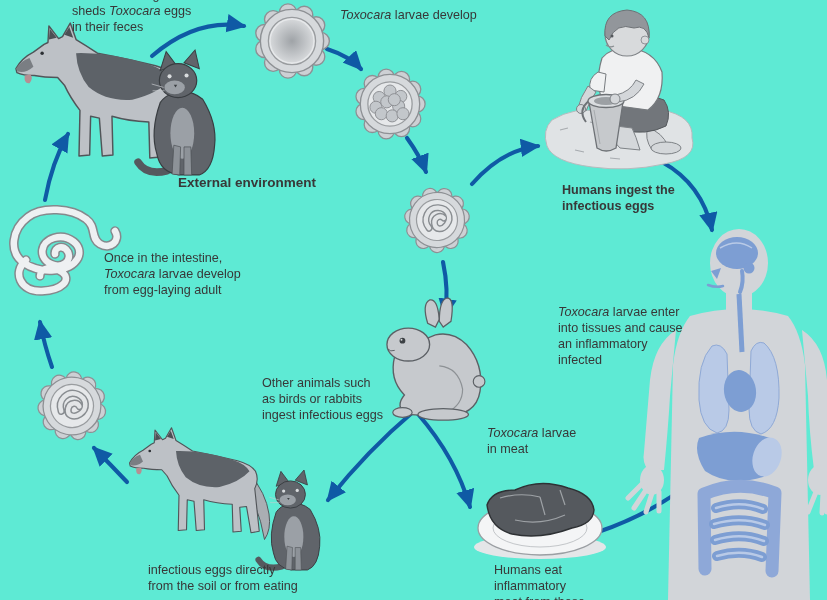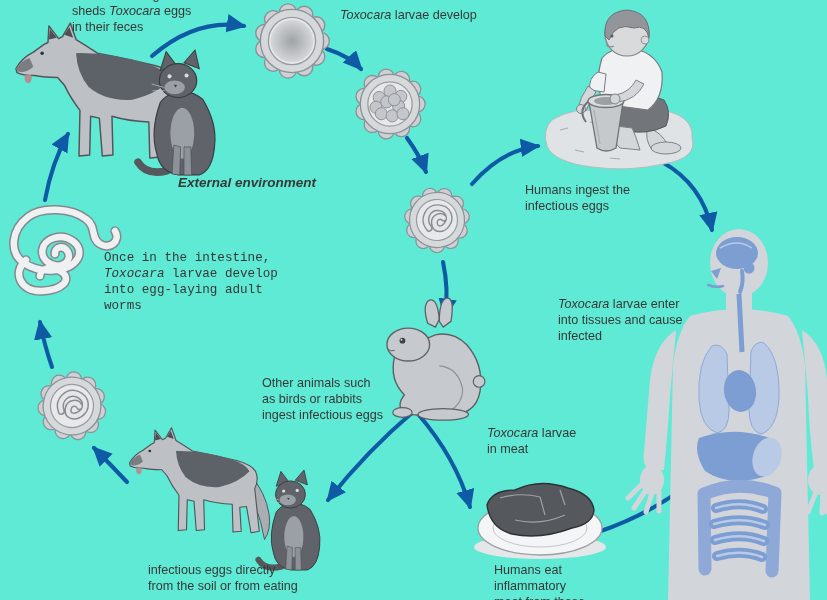--- a/index.html
+++ b/index.html
@@ -13,21 +13,21 @@
   #stage{
     position:relative;width:827px;height:600px;background:#5eead4;overflow:hidden;
     font-family:"Liberation Sans","DejaVu Sans",sans-serif;
   }
   #art{position:absolute;left:0;top:0;}
   .label{
     position:absolute;font-size:12.6px;line-height:16px;color:var(--text-color);
     white-space:nowrap;
   }
   .label i{font-style:italic;}
-  .title-label{font-weight:bold;font-size:13.5px;font-style:italic;}
+  .title-label{font-weight:bold;font-size:13.5px;}
   .arrow{fill:none;stroke:var(--arrow-color);stroke-width:4.1;stroke-linecap:round;}
   #ah path{fill:var(--arrow-color);}
   .organ{fill:var(--organ);}
   .organ-light{fill:var(--organ-light);}
   .sil{fill:var(--silhouette);}
   .silstroke{stroke:var(--silhouette);}
 </style>
 </head>
 <body>
 
@@ -249,38 +249,38 @@
 
 <div class="label" style="left:72px;top:-13px;">
       <div class="ln"><span>An infected dog or cat</span></div>
       <div class="ln"><span>sheds </span><i>Toxocara</i><span> eggs</span></div>
       <div class="ln"><span>in their feces</span></div>
     </div>
 <div class="label" style="left:340px;top:7px;">
       <div class="ln"><i>Toxocara</i><span> larvae develop</span></div>
     </div>
 <div class="label title-label" style="left:178px;top:175px;">External environment</div>
-<div class="label" style="left:525px;top:182px;">
+<div class="label" style="left:562px;top:182px;font-weight:bold;">
       <div class="ln"><span>Humans ingest the</span></div>
       <div class="ln"><span>infectious eggs</span></div>
     </div>
-<div class="label" style="left:104px;top:250px;font-family:Liberation Mono, monospace;">
+<div class="label" style="left:104px;top:250px;">
       <div class="ln"><span>Once in the intestine,</span></div>
       <div class="ln"><i>Toxocara</i><span> larvae develop</span></div>
-      <div class="ln"><span>into egg-laying adult</span></div>
-      <div class="ln"><span>worms</span></div>
+      <div class="ln"><span>from egg-laying adult</span></div>
     </div>
 <div class="label" style="left:262px;top:336px;margin-top:39px;">
       <div class="ln"><span>Other animals such</span></div>
       <div class="ln"><span>as birds or rabbits</span></div>
       <div class="ln"><span>ingest infectious eggs</span></div>
     </div>
-<div class="label" style="left:558px;top:296px;">
+<div class="label" style="left:558px;top:304px;">
       <div class="ln"><i>Toxocara</i><span> larvae enter</span></div>
       <div class="ln"><span>into tissues and cause</span></div>
+      <div class="ln"><span>an inflammatory</span></div>
       <div class="ln"><span>infected</span></div>
     </div>
 <div class="label" style="left:487px;top:425px;">
       <div class="ln"><i>Toxocara</i><span> larvae</span></div>
       <div class="ln"><span>in meat</span></div>
     </div>
 <div class="label" style="left:148px;top:562px;">
       <div class="ln"><span>infectious eggs directly</span></div>
       <div class="ln"><span>from the soil or from eating</span></div>
     </div>

